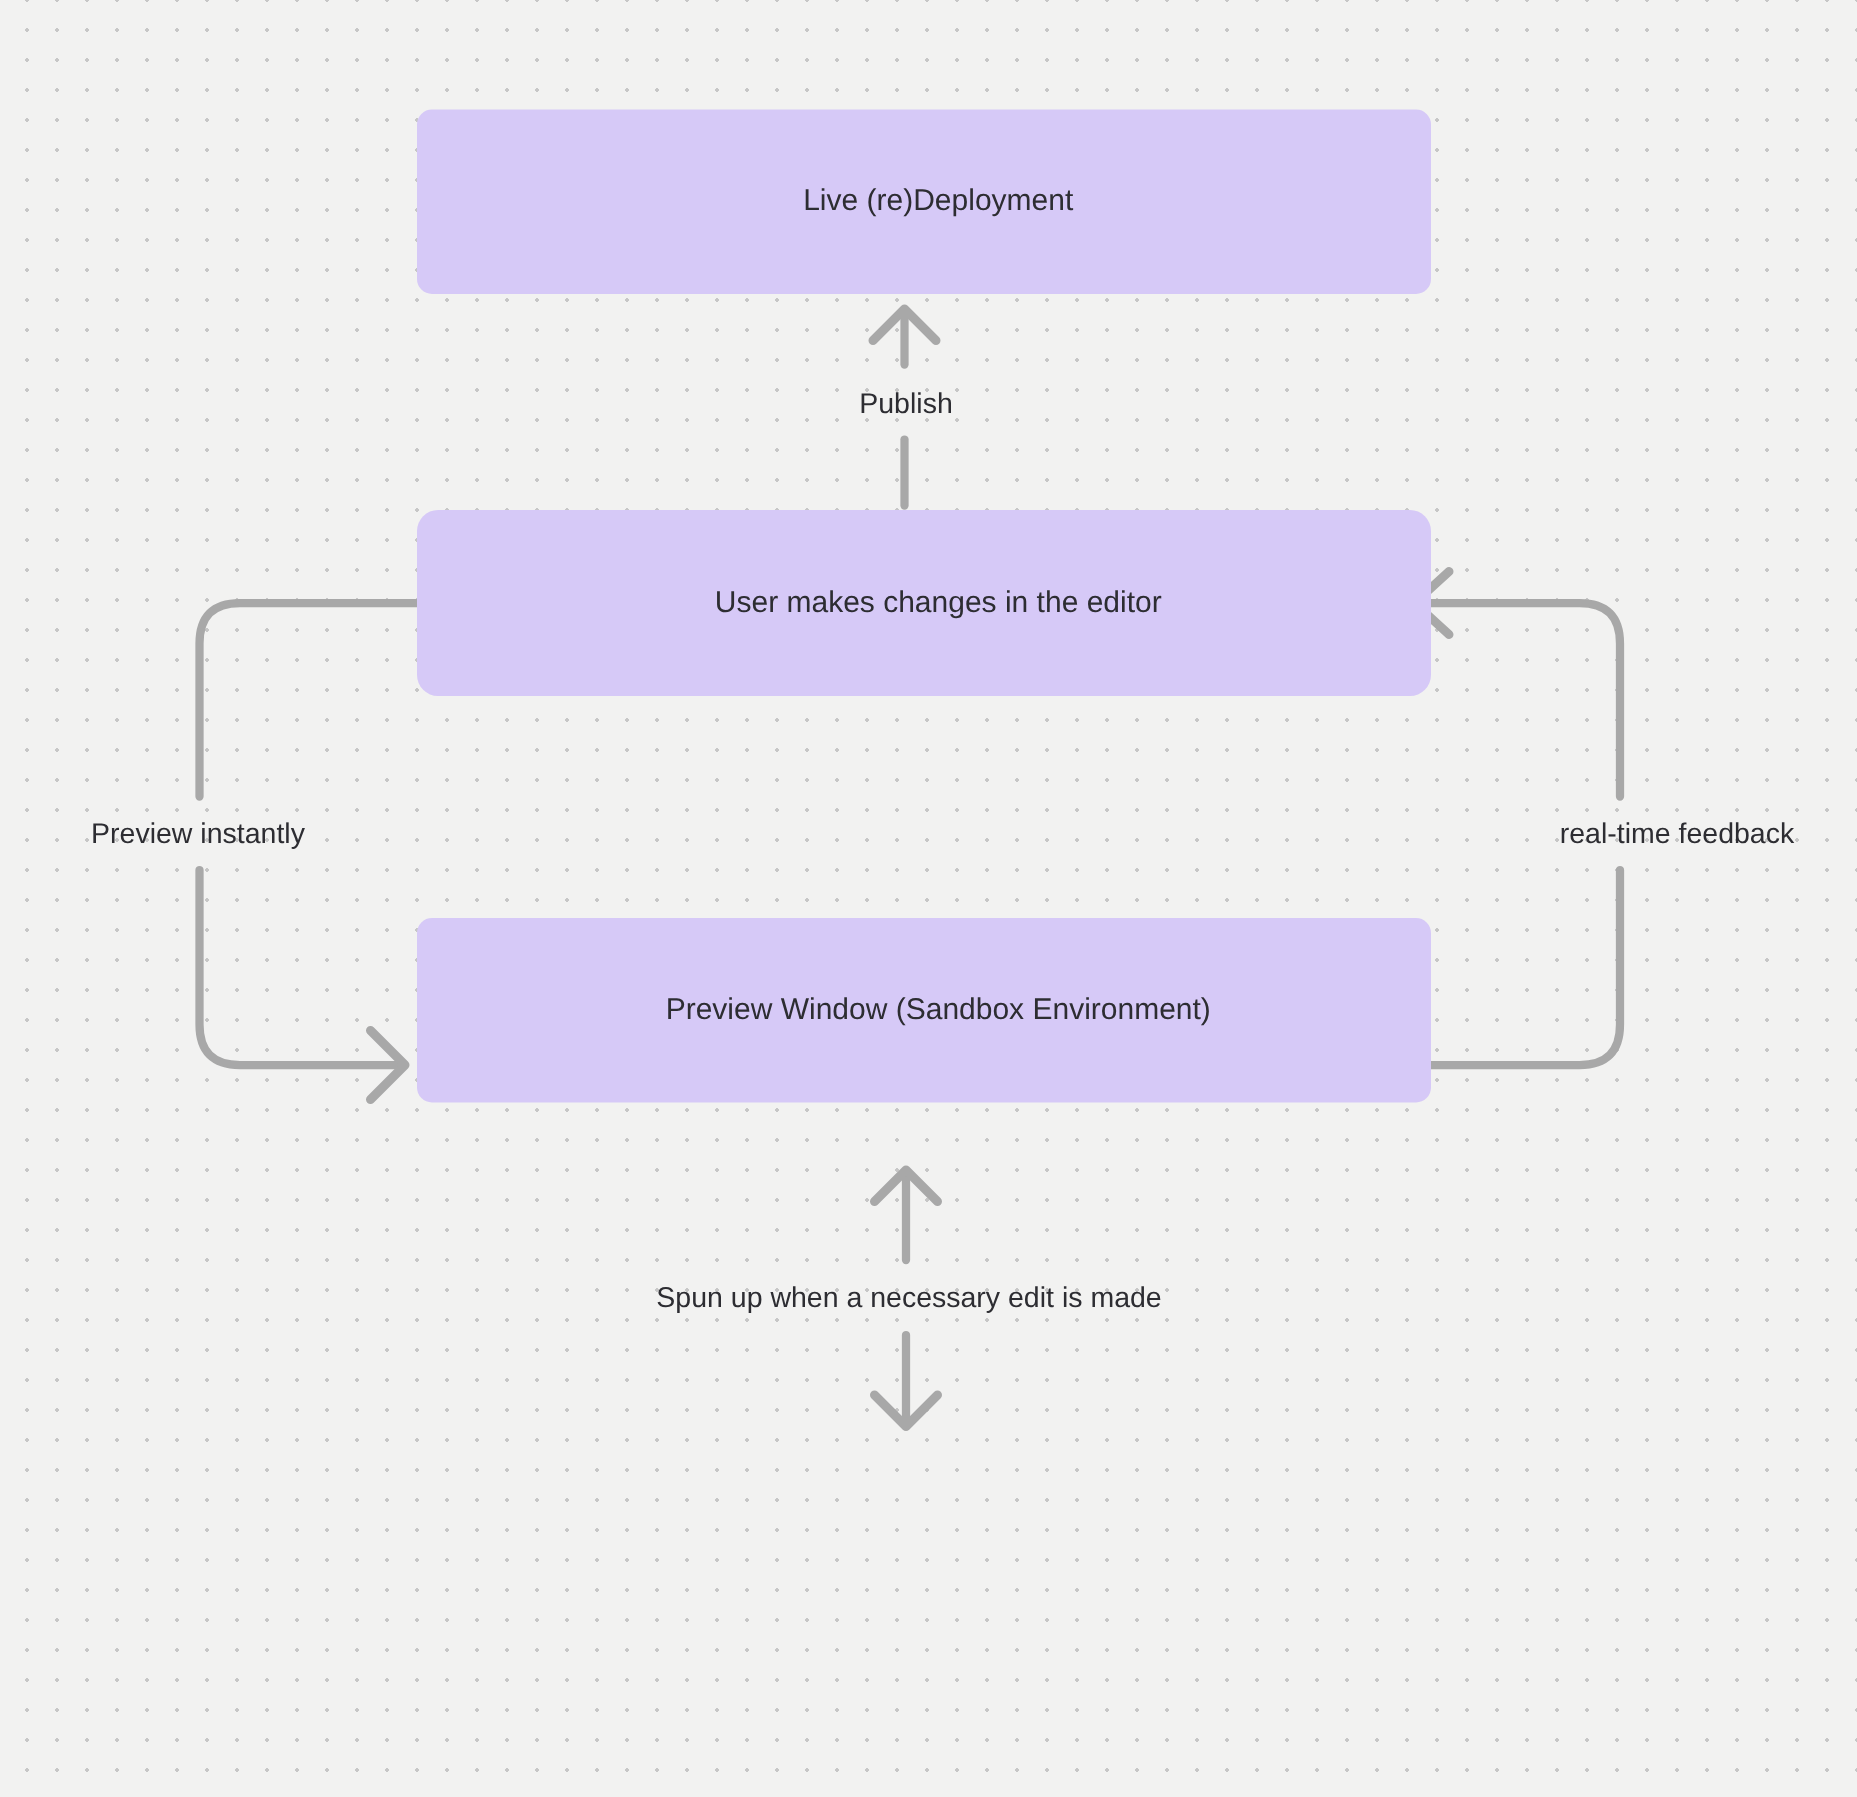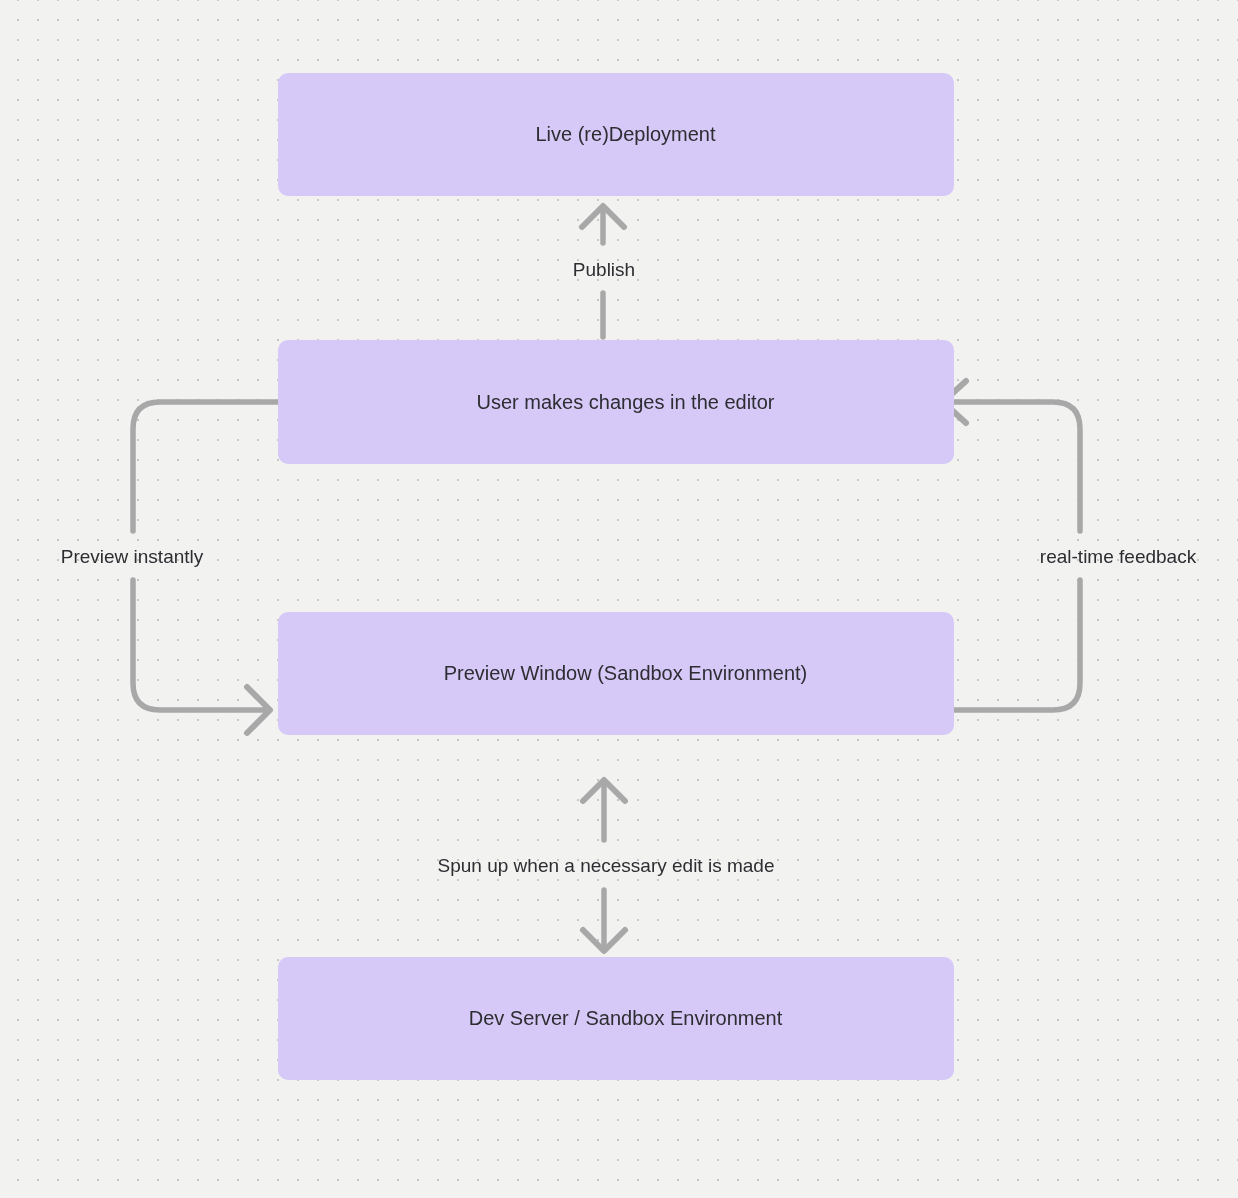--- a/index.html
+++ b/index.html
@@ -46,21 +46,21 @@
     border-radius: 10px;
     display: flex;
     align-items: center;
     justify-content: center;
     text-align: center;
     font-size: 20px;
     color: #2d2d32;
     padding-left: 19px;
   }
   #node-live    { top: 73px; }
-  #node-user    { top: 340px; height: 124px; }
+  #node-user    { top: 340px; height: 124px; border-radius: 14px; }
   #node-preview { top: 612px; }
   #node-dev     { top: 957px; }
   .edge-label {
     position: absolute;
     transform: translate(-50%, -50%);
     white-space: nowrap;
     font-size: 19px;
     color: #2d2d32;
   }
   #label-publish  { left: 604px;  top: 270px; }
@@ -106,23 +106,20 @@
   </div>
 
   <div class="node" id="node-user">
     <span>User makes changes in the editor</span>
   </div>
 
   <div class="node" id="node-preview">
     <span>Preview Window (Sandbox Environment)</span>
   </div>
 
-  <div class="node" id="node-dev">
-    <span>Dev Server / Sandbox Environment</span>
-  </div>
 
   <div class="edge-label" id="label-publish">Publish</div>
 
   <div class="edge-label" id="label-updates">Preview instantly</div>
 
   <div class="edge-label" id="label-realtime">real-time feedback</div>
 
   <div class="edge-label" id="label-spunup">Spun up when a necessary edit is made</div>
 
 </div>

